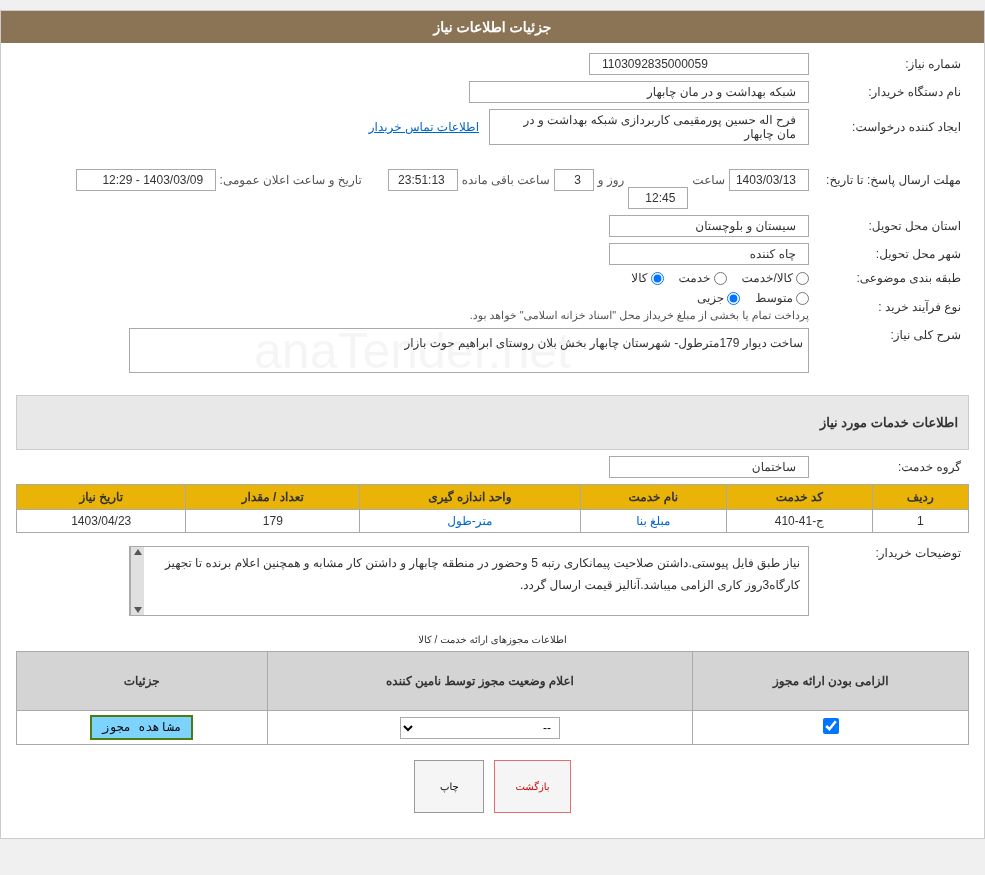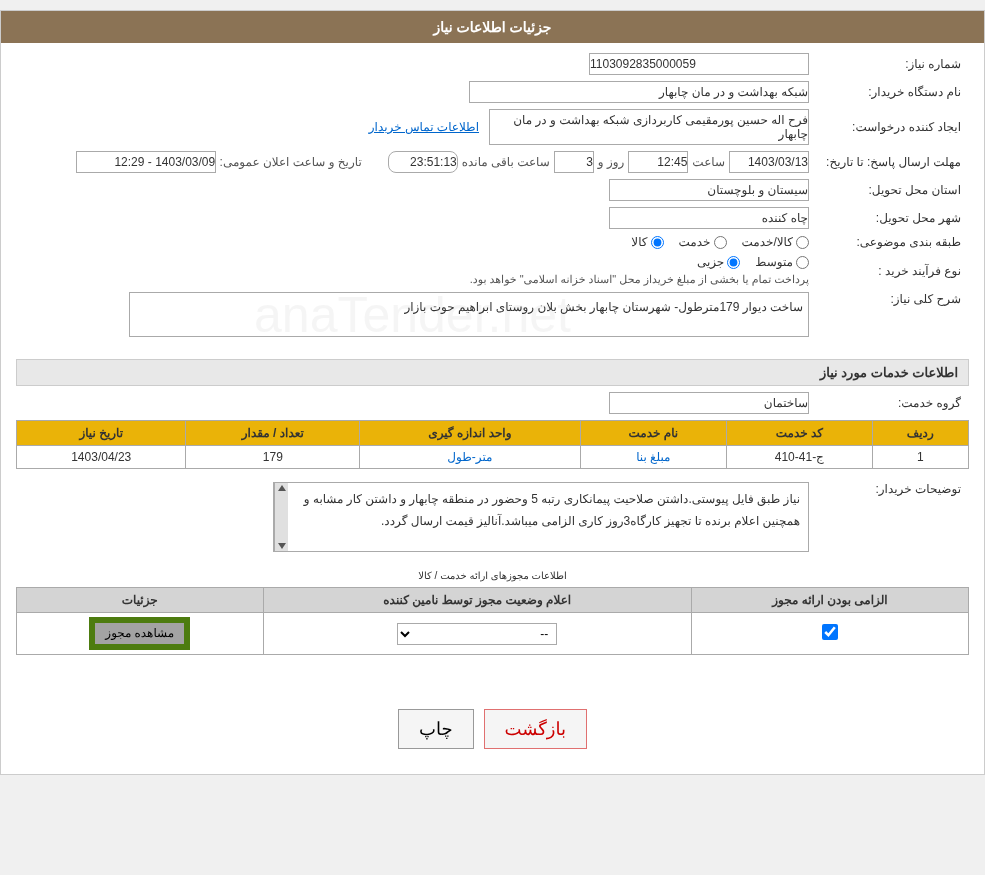--- a/index.html
+++ b/index.html
@@ -41,21 +41,21 @@
       font-weight: normal;
     }
     .value-col {
       flex: 1;
       display: flex;
       align-items: center;
       gap: 6px;
     }
     .input-field {
       border: 1px solid #aaa;
-      padding: 3px 0;
+      padding: 3px 12px;
       background: #fff;
       min-height: 22px;
       font-family: Tahoma, Arial, sans-serif;
       font-size: 12px;
       direction: rtl;
     }
     .input-wide {
       width: 220px;
     }
     .input-small {
@@ -79,21 +79,21 @@
       flex-direction: row;
     }
     .radio-item {
       display: flex;
       align-items: center;
       gap: 3px;
     }
     .section-header {
       background: #e8e8e8;
       border: 1px solid #ccc;
-      padding: 5px 10px;
+      padding: 19px 10px;
       font-weight: bold;
       margin: 22px 0 6px 0;
       font-size: 13px;
     }
     .description-box {
       border: 1px solid #aaa;
       padding: 5px;
       background: #fff;
       min-height: 45px;
       width: 100%;
@@ -169,36 +169,36 @@
       font-size: 10px;
     }
     table.license-table {
       width: 100%;
       border-collapse: collapse;
       margin: 4px 0;
     }
     table.license-table th {
       background: #d4d4d4;
       border: 1px solid #aaa;
-      padding: 5px 8px;
+      padding: 22px 8px;
       text-align: center;
       font-weight: bold;
     }
     table.license-table td {
       border: 1px solid #aaa;
       padding: 4px 8px;
       text-align: center;
       vertical-align: middle;
     }
     .btn-view {
-      border: 6px solid #4d7c0f;
-      background: #a3a3a3;
+      border: 2px solid #4d7c0f;
+      background: #7dd3fc;
       padding: 3px 10px;
       cursor: pointer;
-      font-family: Liberation Serif, serif;
+      font-family: Liberation Mono, monospace;
       font-size: 12px;
     }
     .select-field {
       border: 1px solid #aaa;
       padding: 2px 4px;
       background: #fff;
       font-family: Tahoma, Arial, sans-serif;
       font-size: 12px;
       direction: rtl;
       width: 160px;
@@ -208,26 +208,25 @@
       height: 16px;
     }
     .bottom-buttons {
       display: flex;
       justify-content: center;
       gap: 10px;
       margin: 15px 0;
     }
     .btn-action {
       border: 1px solid #888;
-      padding: 8px 20px;
+      padding: 20px 20px;
       cursor: pointer;
       font-family: Tahoma, Arial, sans-serif;
-      font-size: 18px;
+      font-size: 10px;
       min-width: 70px;
-      margin-top: 39px;
     }
     .btn-print {
       background: #f5f5f5;
       border: 1px solid #999;
     }
     .btn-back {
       background: #f5f5f5;
       border: 1px solid #e07070;
       color: #cc0000;
     }
@@ -286,25 +285,25 @@
         <span class="link-text">اطلاعات تماس خریدار</span>
       </div>
     </div>
 
     <div class="form-row">
       <div class="label-col">مهلت ارسال پاسخ: تا تاریخ:</div>
       <div class="value-col">
         <div class="date-row">
           <div class="input-field input-small">1403/03/13</div>
           <span class="inline-label">ساعت</span>
-          <div class="input-field" style="width:60px;">12:45</div>
+          <div class="input-field" style="width:60px;margin-top:36px;">12:45</div>
           <span class="inline-label">روز و</span>
           <div class="input-field" style="width:40px;">3</div>
           <span class="inline-label">ساعت باقی مانده</span>
-          <div class="input-field" style="width:70px;border-radius:8px;">23:51:13</div>
+          <div class="input-field" style="width:70px;">23:51:13</div>
         </div>
         <div style="margin-right:20px;">
           <span class="inline-label">تاریخ و ساعت اعلان عمومی:</span>
           <div class="input-field" style="width:140px;display:inline-block;">1403/03/09 - 12:29</div>
         </div>
       </div>
     </div>
 
     <div class="form-row">
       <div class="label-col">استان محل تحویل:</div>
@@ -395,21 +394,21 @@
       <td class="link-cell">متر-طول</td>
       <td>179</td>
       <td>1403/04/23</td>
     </tr>
         </tbody>
     </table>
 
     <div class="form-row" style="align-items:flex-start; margin-top:13px;">
       <div class="label-col">توضیحات خریدار:</div>
       <div class="value-col">
-        <div class="notes-box" style="width:536px; padding-left:3px;">
+        <div class="notes-box" style="width:680px; padding-left:3px;">
           <div class="notes-scroll">
             <div class="scroll-arrow scroll-up"></div>
             <div class="scroll-arrow scroll-down"></div>
           </div>
           <div class="notes-content">
             <div>نیاز طبق فایل پیوستی.داشتن صلاحیت پیمانکاری رتبه 5 وحضور در منطقه چابهار و داشتن کار مشابه و همچنین اعلام برنده تا تجهیز کارگاه3روز کاری الزامی میباشد.آنالیز قیمت ارسال گردد.</div>
           </div>
         </div>
       </div>
     </div>

